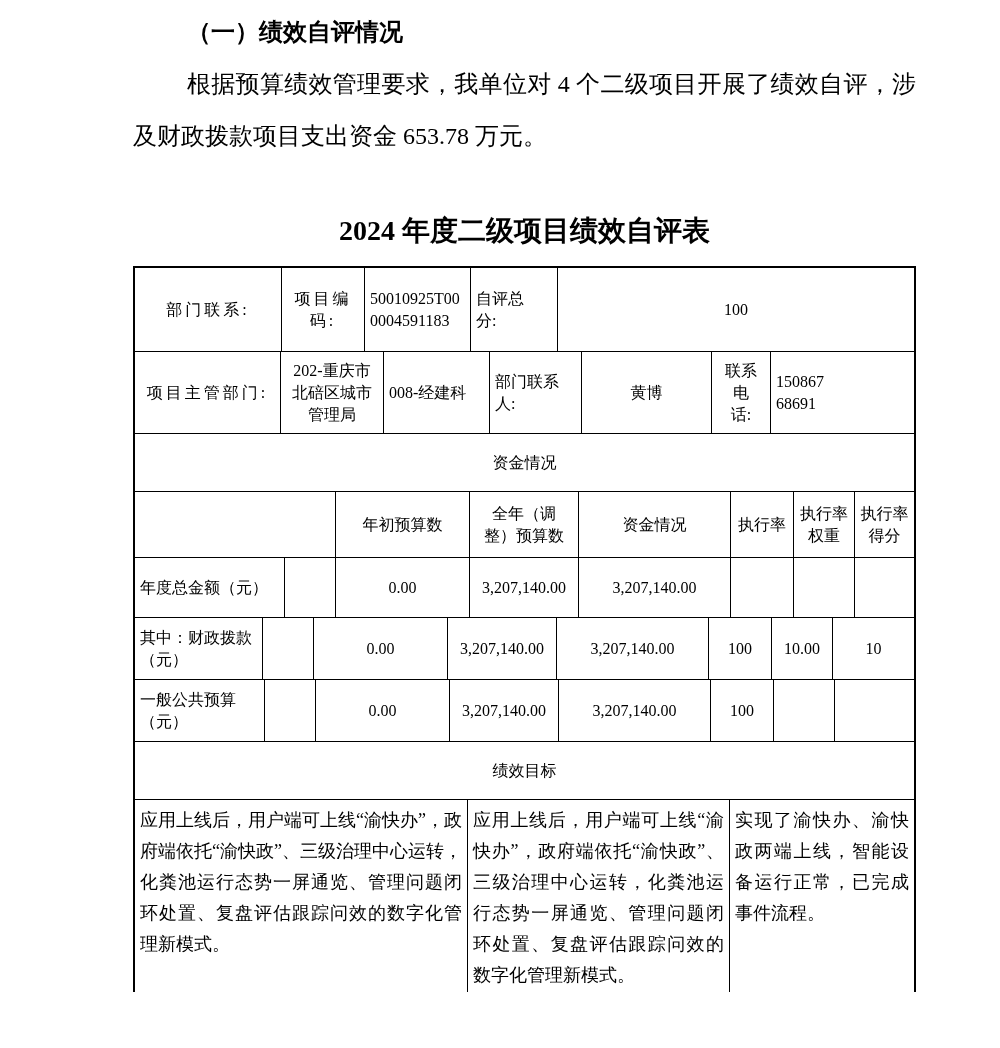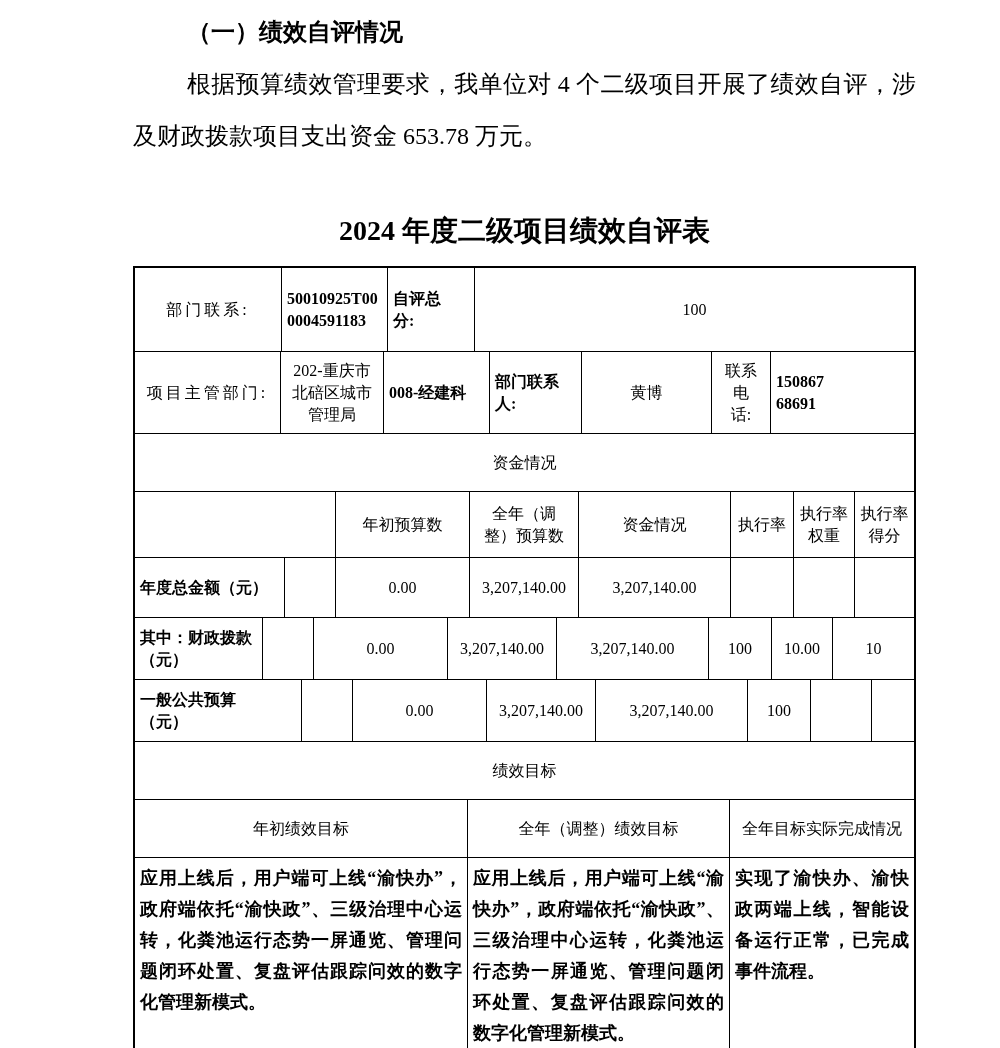--- a/index.html
+++ b/index.html
@@ -32,21 +32,21 @@
   .tr { display: flex; border-bottom: 1px solid #000; }
   .tr:last-child { border-bottom: none; }
   .c {
     border-right: 1px solid #000;
     display: flex; align-items: center; justify-content: center;
     text-align: center; padding: 2px 5px; white-space: pre-line;
     overflow: hidden;
   }
   .c:last-child { border-right: none; }
   .flex1 { flex: 1; }
-  .cl { justify-content: flex-start; text-align: left; font-weight: bold; }
+  .cl { justify-content: flex-start; text-align: left; }
   .sp { letter-spacing: 3px; }
   .goal {
     align-items: flex-start; text-align: justify;
     font-size: 18px; line-height: 31px; padding: 5px 5px;
   }
 </style>
 </head>
 <body>
 
 <div class="content">
@@ -54,20 +54,22 @@
   <div class="section-heading">（一）绩效自评情况</div>
 
   <p class="intro">根据预算绩效管理要求，我单位对 4 个二级项目开展了绩效自评，涉及财政拨款项目支出资金 653.78 万元。</p>
 
   <div class="tbl-title">2024 年度二级项目绩效自评表</div>
 
   <div class="tbl">
 
     <div class="tr" style="height:84px">
       <div class="c sp" style="width:147px">部门联系:</div>
+      <div class="c sp" style="width:83px">项目编
+码:</div>
       <div class="c cl" style="width:106px">50010925T00
 0004591183</div>
       <div class="c cl" style="width:87px">自评总
 分:</div>
       <div class="c flex1">100</div>
     </div>
 
     <div class="tr" style="height:82px">
       <div class="c sp" style="width:146px">项目主管部门:</div>
       <div class="c" style="width:103px">202-重庆市
@@ -118,40 +120,35 @@
       <div class="c" style="width:51px"></div>
       <div class="c" style="width:134px">0.00</div>
       <div class="c" style="width:109px">3,207,140.00</div>
       <div class="c" style="width:152px">3,207,140.00</div>
       <div class="c" style="width:63px">100</div>
       <div class="c" style="width:61px">10.00</div>
       <div class="c flex1">10</div>
     </div>
 
     <div class="tr" style="height:62px">
-      <div class="c cl" style="width:167px">一般公共预算
+      <div class="c cl" style="width:130px">一般公共预算
 （元）</div>
       <div class="c" style="width:51px"></div>
       <div class="c" style="width:134px">0.00</div>
       <div class="c" style="width:109px">3,207,140.00</div>
       <div class="c" style="width:152px">3,207,140.00</div>
       <div class="c" style="width:63px">100</div>
       <div class="c" style="width:61px"></div>
       <div class="c flex1"></div>
     </div>
 
     <div class="tr" style="height:58px">
       <div class="c flex1">绩效目标</div>
     </div>
 
-    <div class="tr" style="height:58px">
-      <div class="c" style="width:333px">年初绩效目标</div>
-      <div class="c" style="width:262px">全年（调整）绩效目标</div>
-      <div class="c flex1">全年目标实际完成情况</div>
-    </div>
 
     <div class="tr" style="height:192px">
       <div class="c cl goal" style="width:333px">应用上线后，用户端可上线“渝快办”，政府端依托“渝快政”、三级治理中心运转，化粪池运行态势一屏通览、管理问题闭环处置、复盘评估跟踪问效的数字化管理新模式。</div>
       <div class="c cl goal" style="width:262px">应用上线后，用户端可上线“渝快办”，政府端依托“渝快政”、三级治理中心运转，化粪池运行态势一屏通览、管理问题闭环处置、复盘评估跟踪问效的数字化管理新模式。</div>
       <div class="c cl goal flex1">实现了渝快办、渝快政两端上线，智能设备运行正常，已完成事件流程。</div>
     </div>
 
   </div>
 </div>
 

